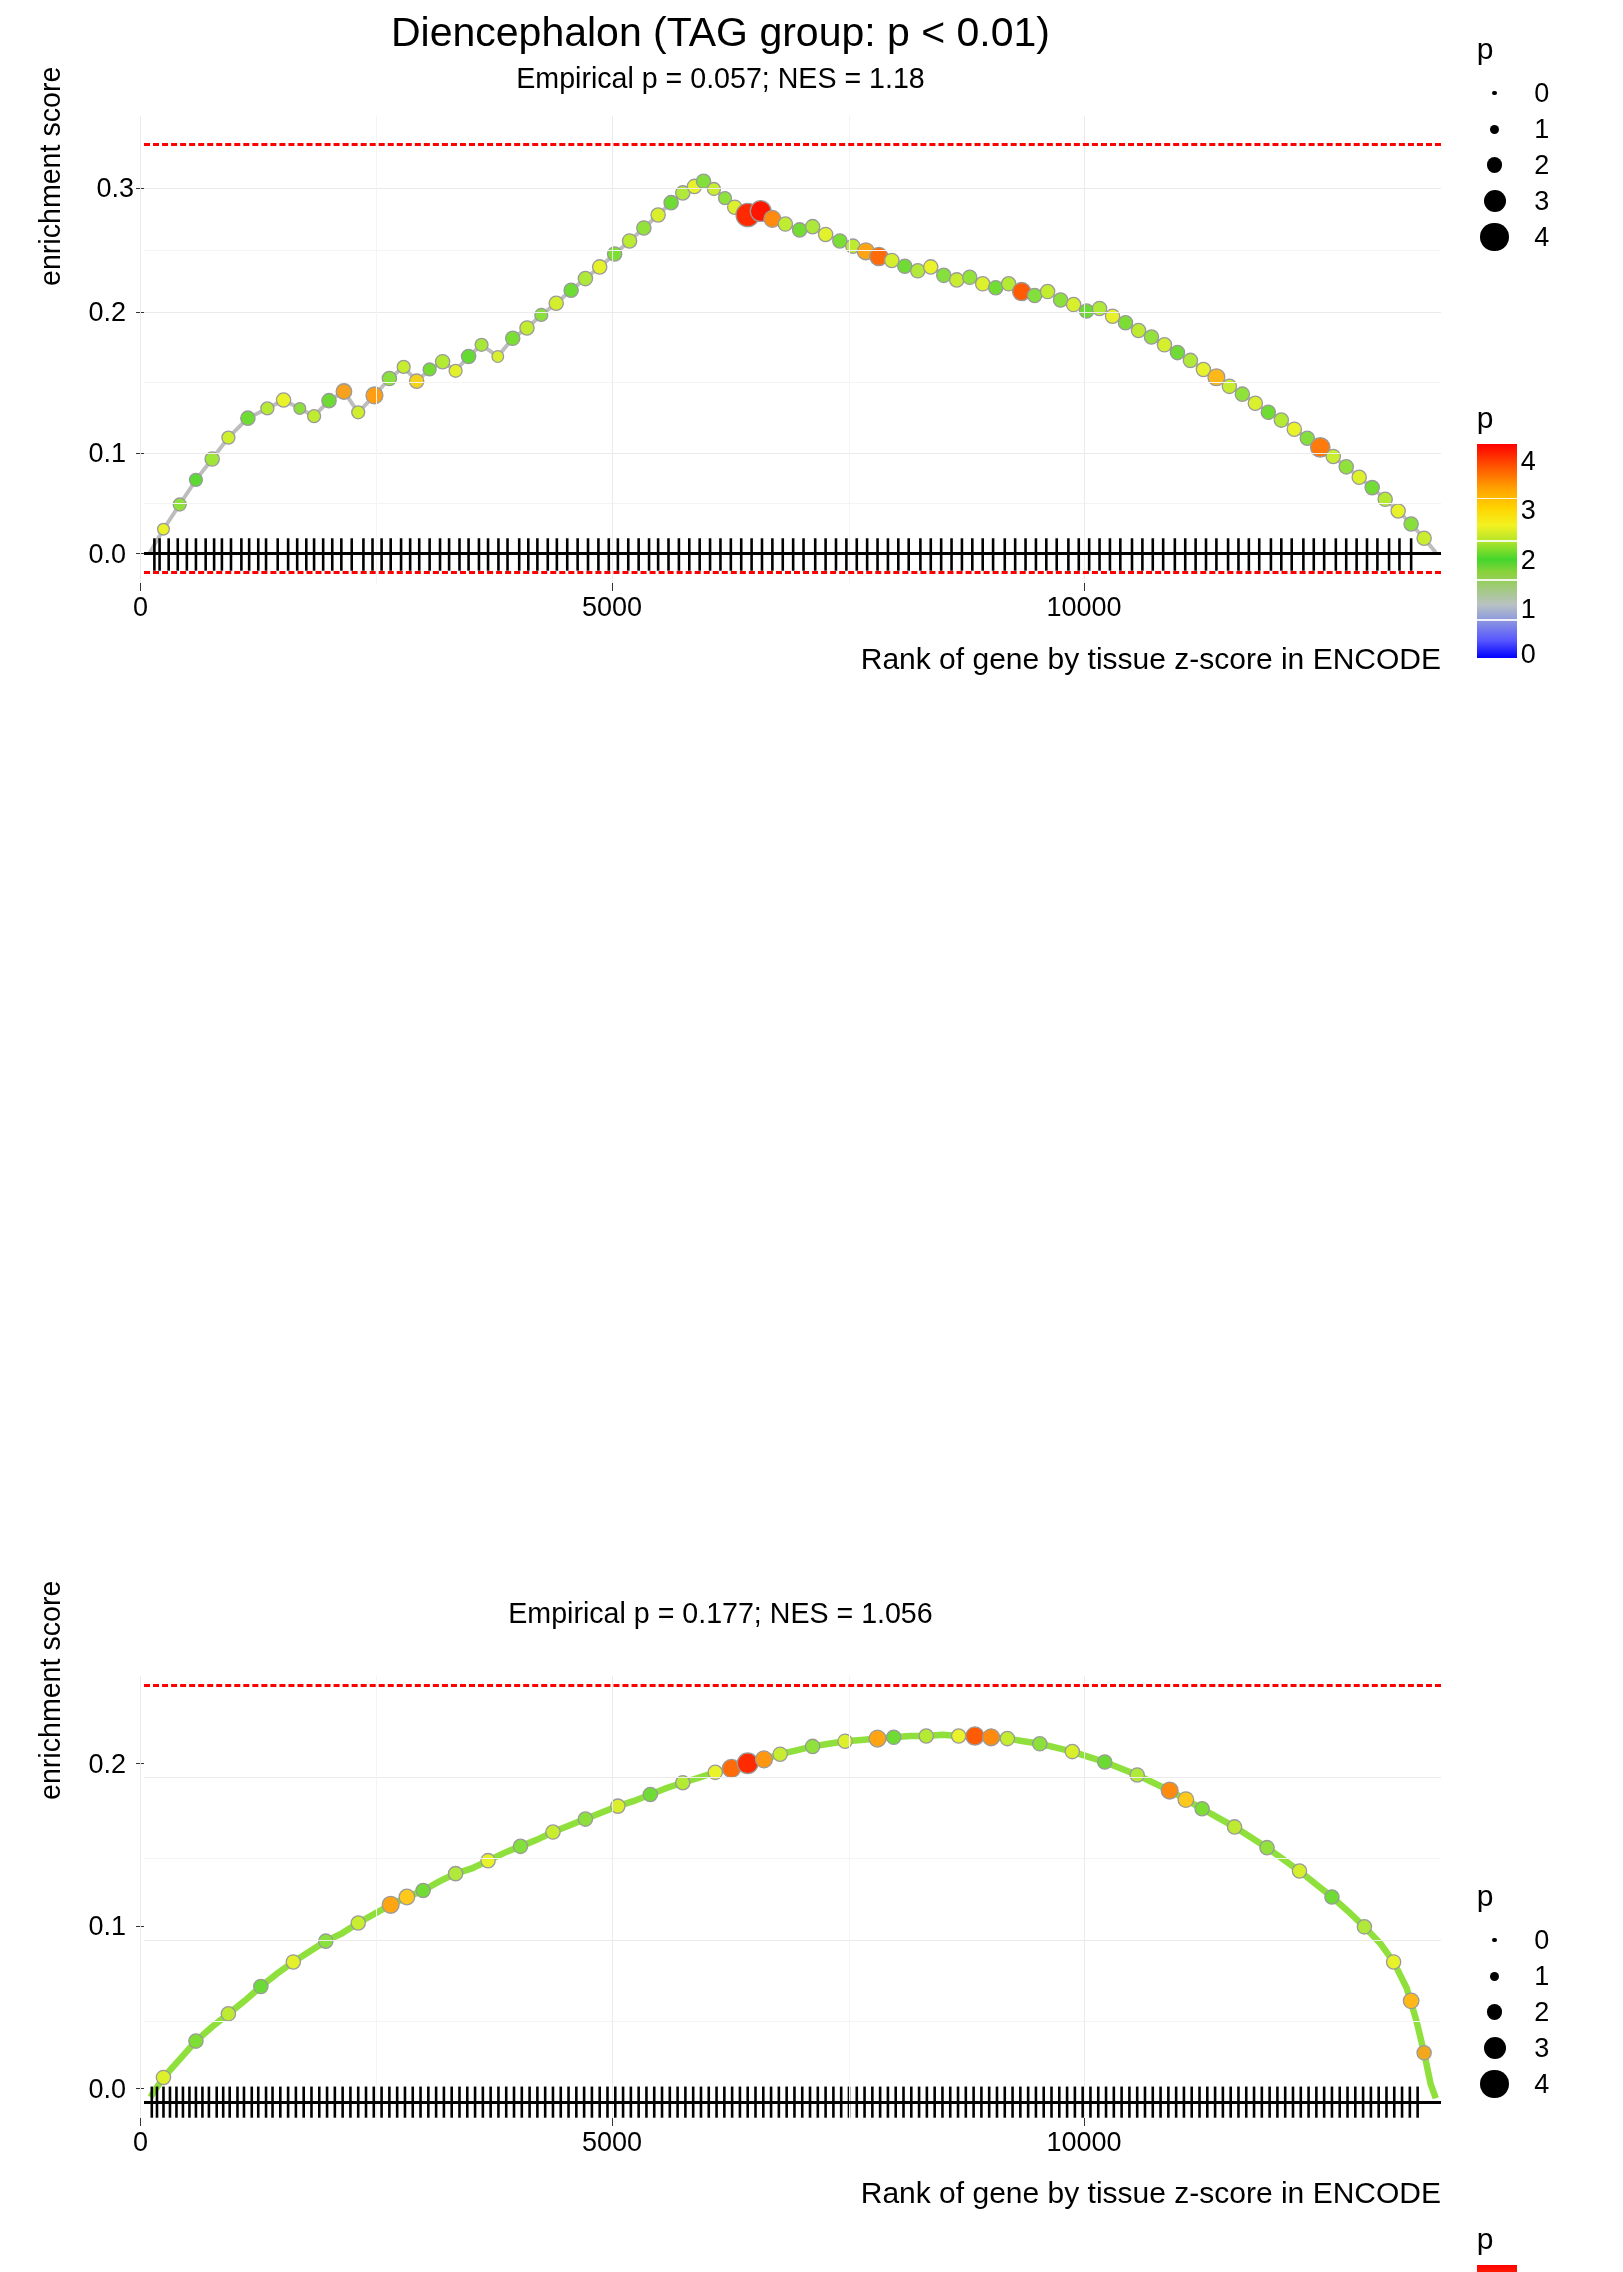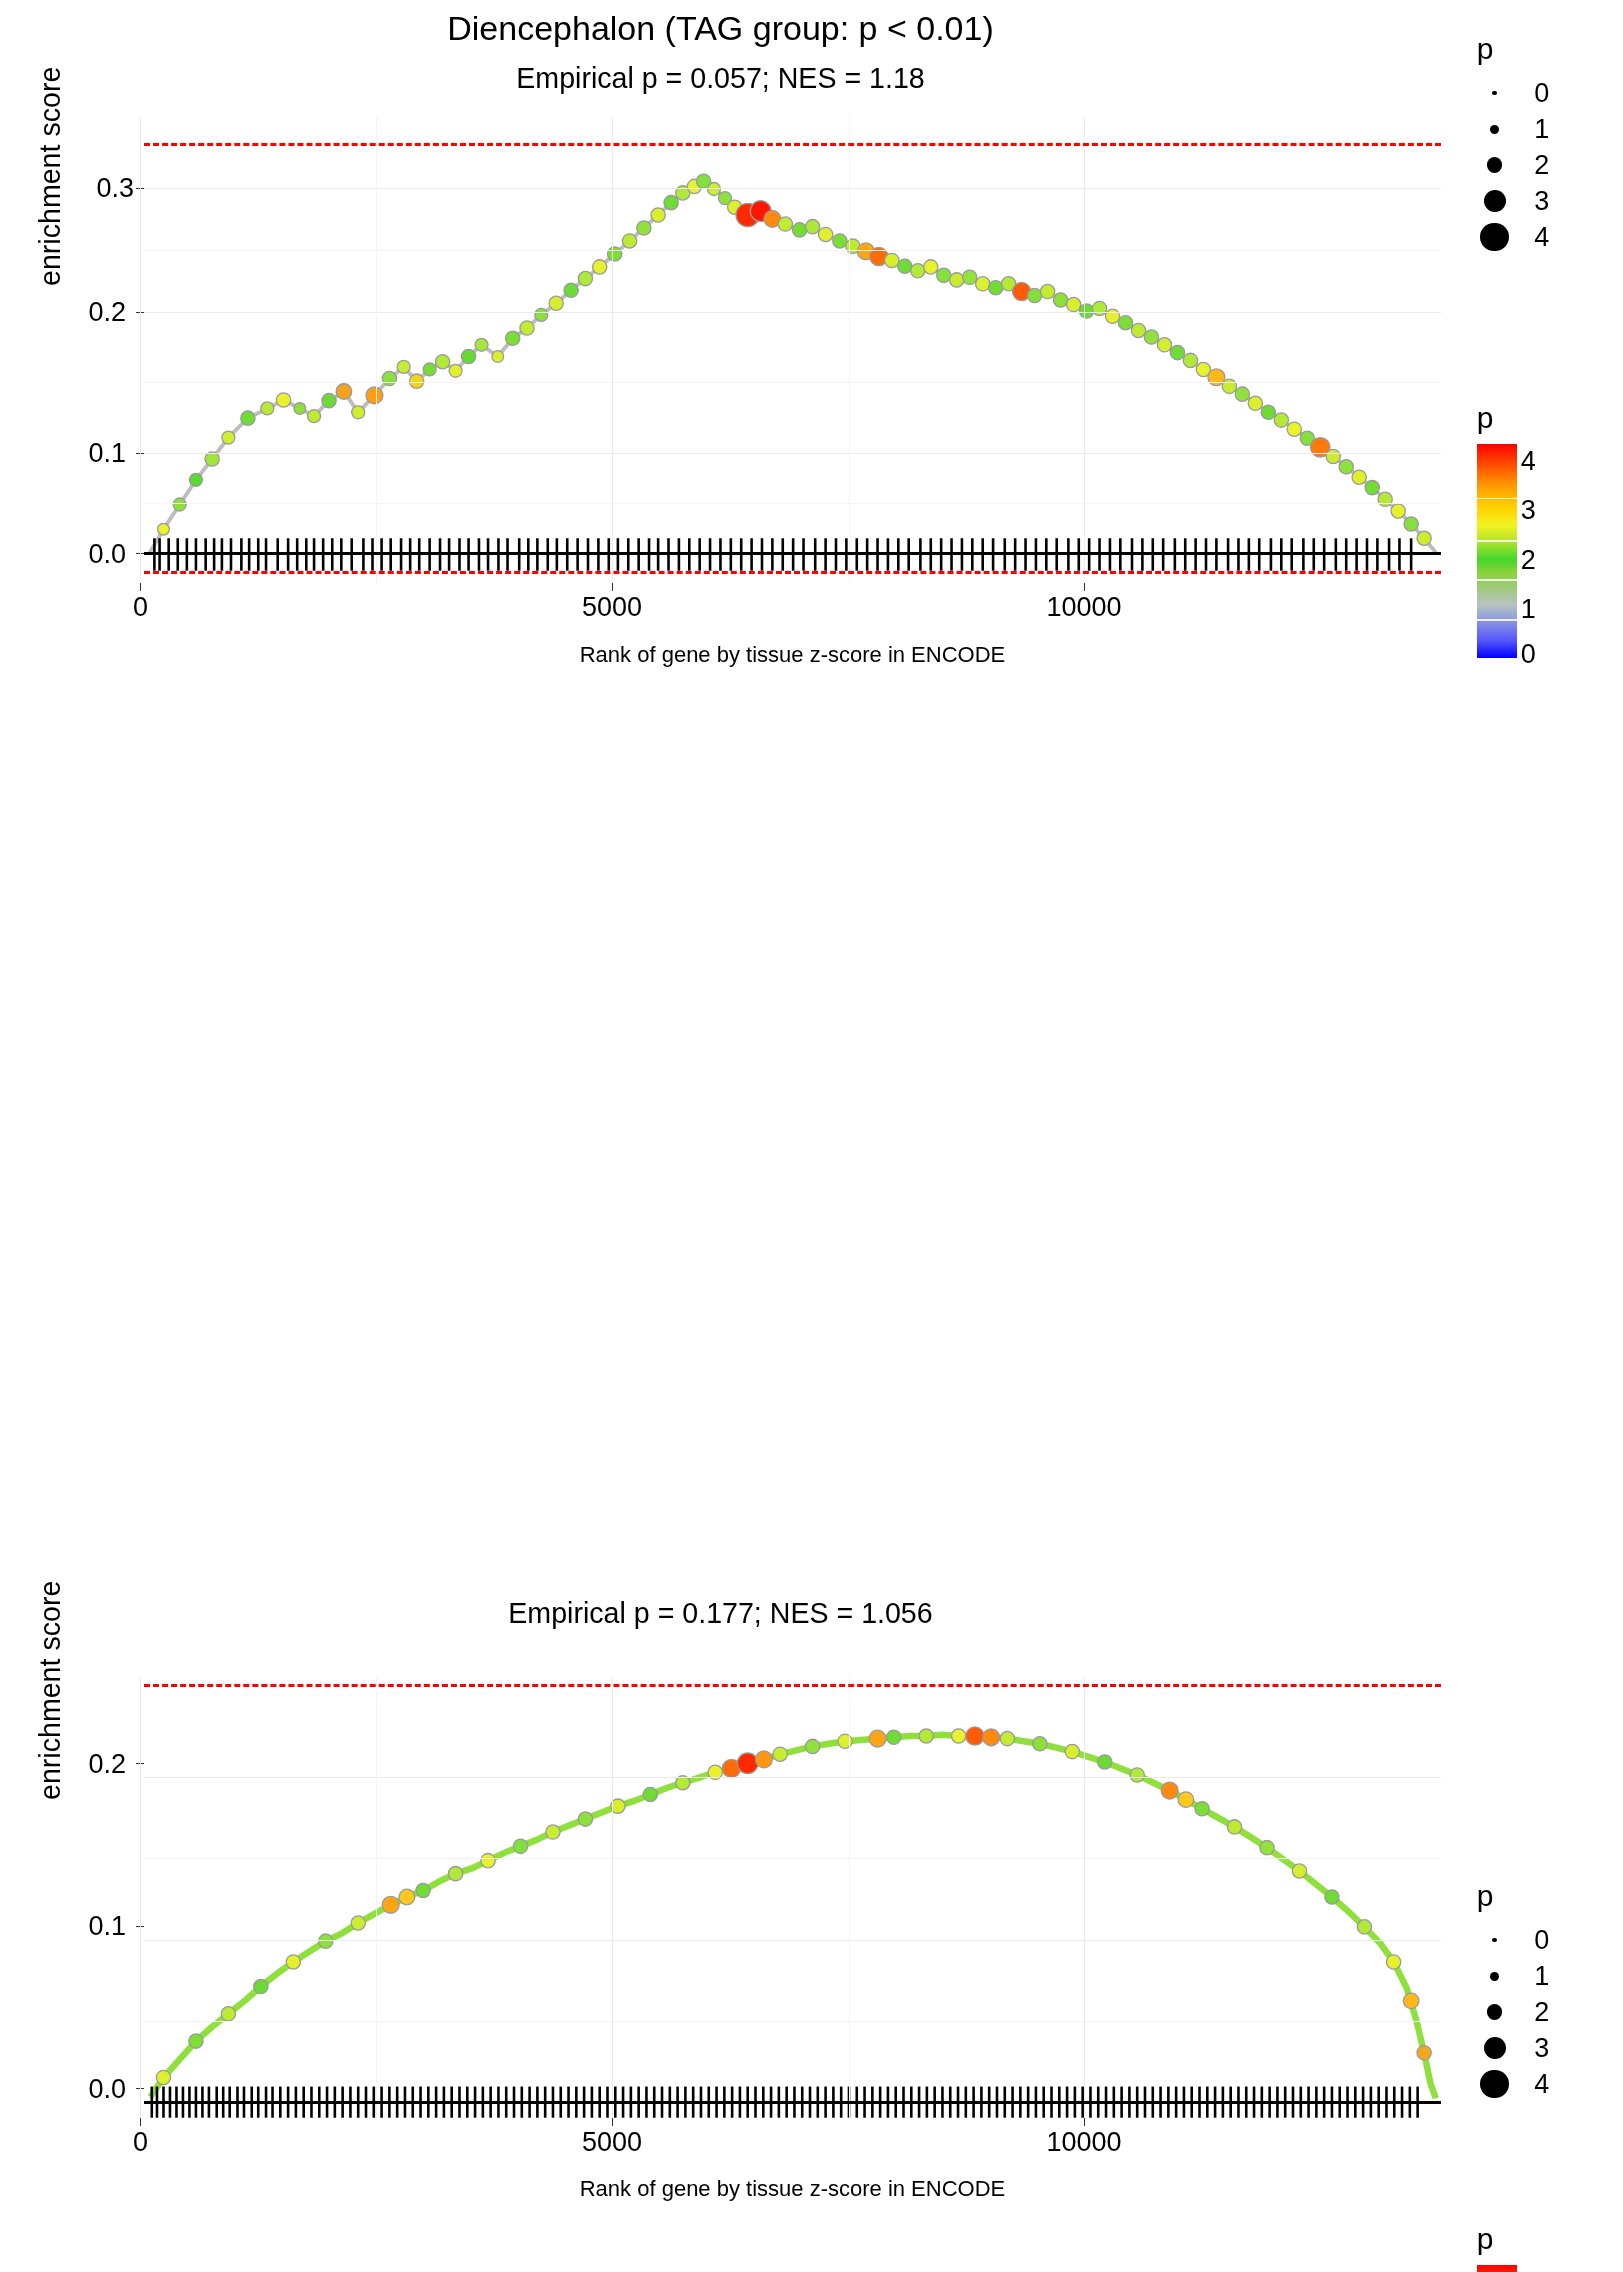--- a/index.html
+++ b/index.html
@@ -23,21 +23,21 @@
     position: relative;
     width: 1623px;
     height: 757px;
   }
   
   .panel-title {
     position: absolute;
     left: 0;
     width: 1441px;
     text-align: center;
-    font-size: 34px;
+    font-size: 41px;
     letter-spacing: 0px;
     white-space: nowrap;
   }
   .panel-subtitle {
     position: absolute;
     left: 0;
     width: 1441px;
     text-align: center;
     font-size: 28.6px;
     white-space: nowrap;
@@ -83,22 +83,22 @@
   
   .y-label {
     position: absolute;
     transform: rotate(-90deg);
     transform-origin: left top;
     font-size: 28.6px;
     white-space: nowrap;
   }
   .x-label {
     position: absolute;
-    text-align: center;
-    font-size: 22px;
+    text-align: right;
+    font-size: 30px;
     white-space: nowrap;
   }
   .y-tick {
     position: absolute;
     text-align: right;
     font-size: 27px;
     white-space: nowrap;
   }
   .x-tick {
     position: absolute;

